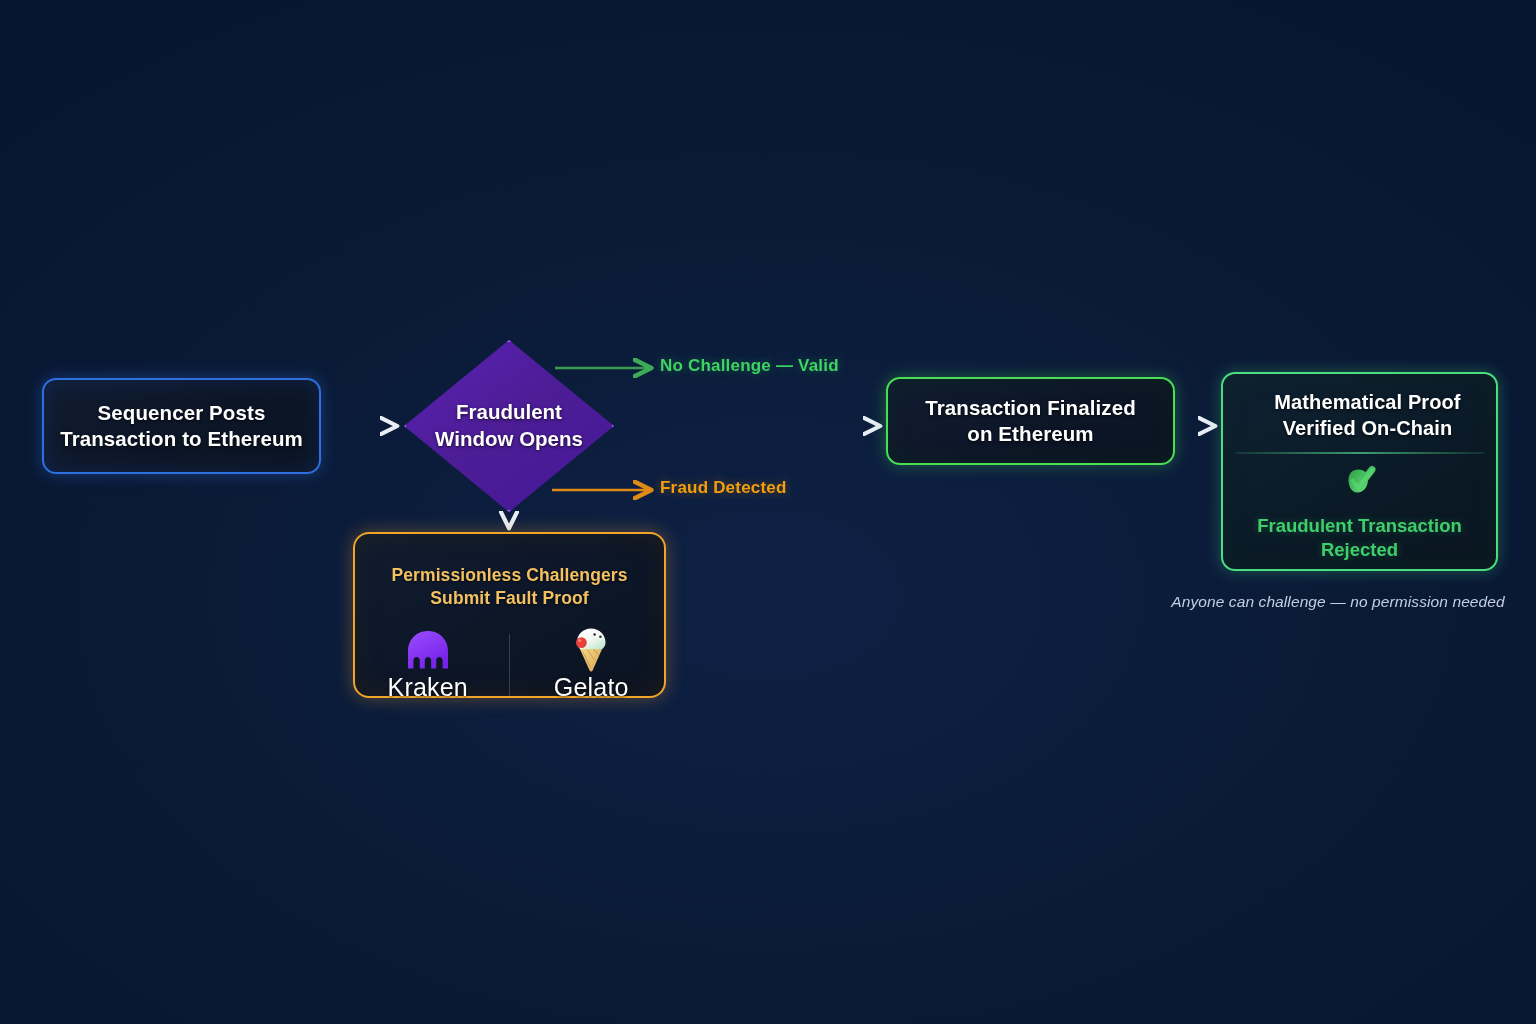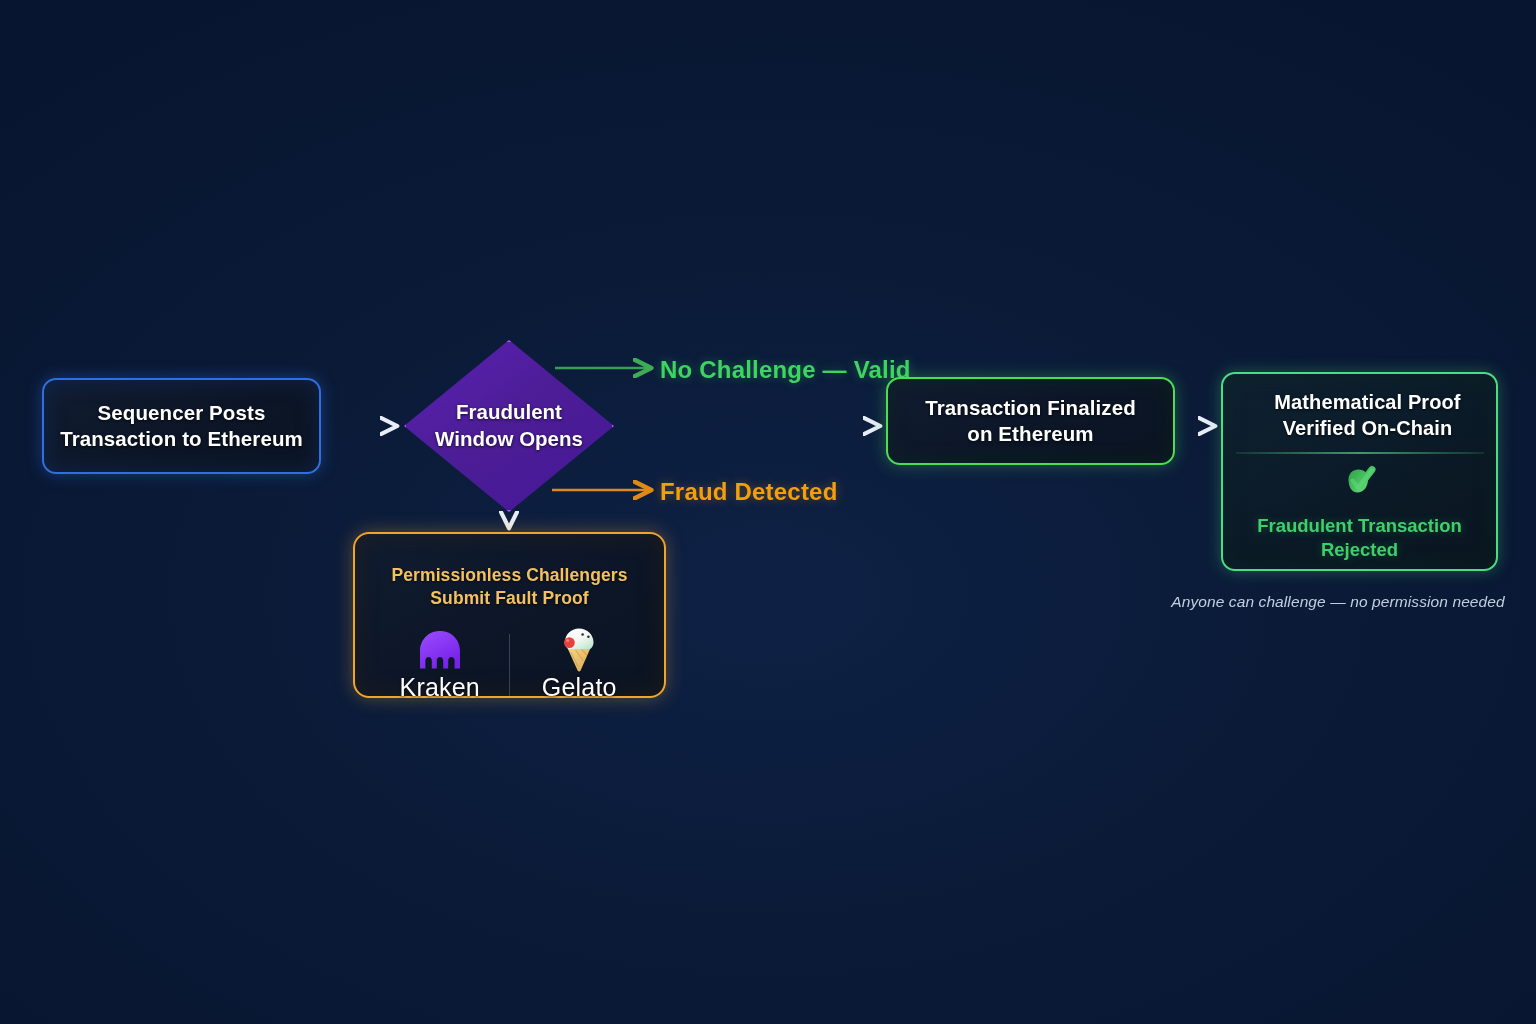--- a/index.html
+++ b/index.html
@@ -94,21 +94,21 @@
     font-size: 20.5px;
     font-weight: bold;
     line-height: 1.3;
     color: #ffffff;
     text-shadow: 0 1px 3px rgba(0,0,0,.7);
   }
 
   
   .branch-label {
     position: absolute;
-    font-size: 24px;
+    font-size: 17px;
     font-weight: bold;
     white-space: nowrap;
     letter-spacing: .2px;
   }
   #label-valid {
     left: 660px;
     top: 356px;
     color: #3dd462;
     text-shadow: 0 0 10px rgba(61,212,98,.35);
   }
@@ -140,21 +140,21 @@
   .card-divider {
     width: 272px;
     height: 1.5px;
     margin: 10px 0 8px;
     background: linear-gradient(90deg, rgba(200,150,60,.15), rgba(214,170,90,.85), rgba(200,150,60,.15));
   }
   .logo-row {
     display: flex;
     align-items: center;
     justify-content: center;
-    gap: 0px;
+    gap: 12px;
     width: 100%;
   }
   .logo-cell {
     display: flex;
     flex-direction: column;
     align-items: center;
     justify-content: center;
     width: 138px;
   }
   .logo-mark { height: 44px; display: flex; align-items: flex-end; justify-content: center; }

